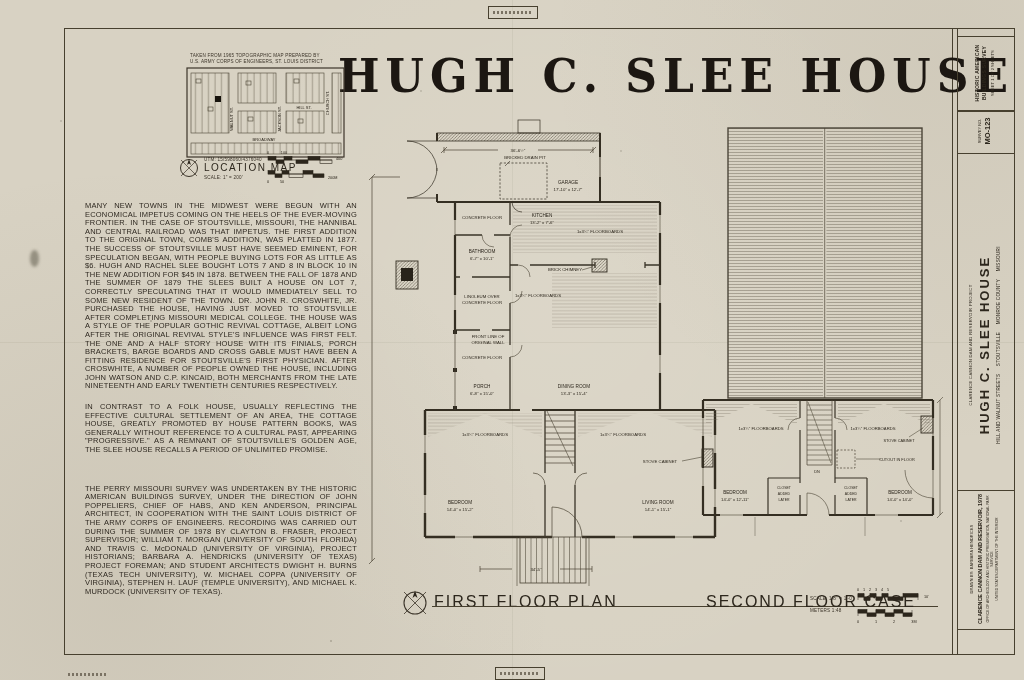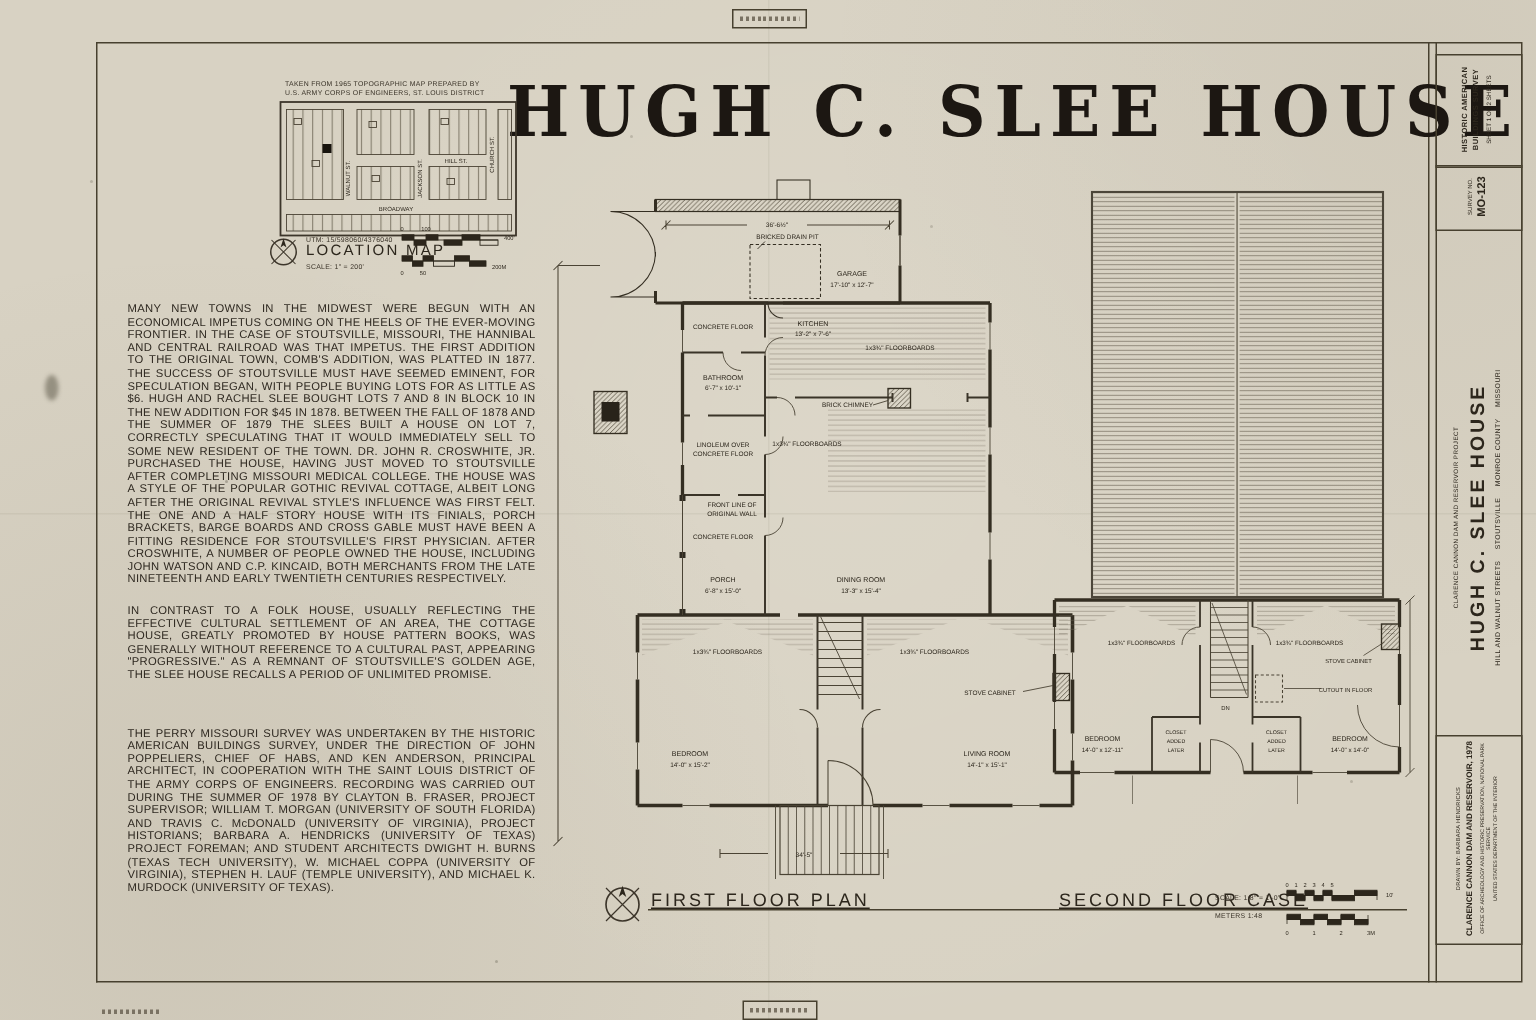--- a/index.html
+++ b/index.html
@@ -16,21 +16,21 @@
   .box{position:absolute;border:1px solid #47402f;}
   .vrot{position:absolute;transform:rotate(-90deg);display:flex;flex-direction:column;
         justify-content:center;align-items:center;text-align:center;line-height:1.35;}
   .main-title{position:absolute;left:338px;top:50px;width:588px;text-align:center;
       font-family:"DejaVu Serif",serif;font-weight:bold;font-size:44px;letter-spacing:6px;
       color:#1c1712;transform:scaleY(1.06);white-space:nowrap;}
   .hist{position:absolute;left:85px;top:202px;width:272px;font-size:7.5px;line-height:8.6px;
       text-align:justify;color:#2e2820;letter-spacing:.2px;}
   .hist p{margin:0 0 12px 0;}
   .hist p.gap{margin-bottom:30px;}
-  .cap{position:absolute;font-size:12px;letter-spacing:2px;color:#2c261c;white-space:nowrap;text-decoration:underline;}
+  .cap{position:absolute;font-size:16px;letter-spacing:2px;color:#2c261c;white-space:nowrap;}
   .tiny{position:absolute;font-size:4.6px;letter-spacing:.2px;white-space:nowrap;color:#3a3328;}
   .map-title{position:absolute;font-size:10px;letter-spacing:1.5px;color:#2c261c;white-space:nowrap;}
   svg{position:absolute;overflow:visible;}
   svg text{font-family:"Liberation Sans",sans-serif;fill:#2c261c;}
   .blob{position:absolute;left:30px;top:250px;width:9px;height:17px;border-radius:50%;
         background:rgba(72,66,52,.45);filter:blur(1.5px);}
   .speck{position:absolute;left:0;top:0;width:2px;height:2px;border-radius:50%;background:transparent;
     box-shadow:150px 320px 0 rgba(70,64,50,.30), 620px 150px 0 rgba(70,64,50,.20),
       330px 640px 0 rgba(70,64,50,.28), 900px 520px 0 rgba(70,64,50,.22),
       60px 120px 0 rgba(70,64,50,.22), 760px 70px 0 rgba(70,64,50,.18),

